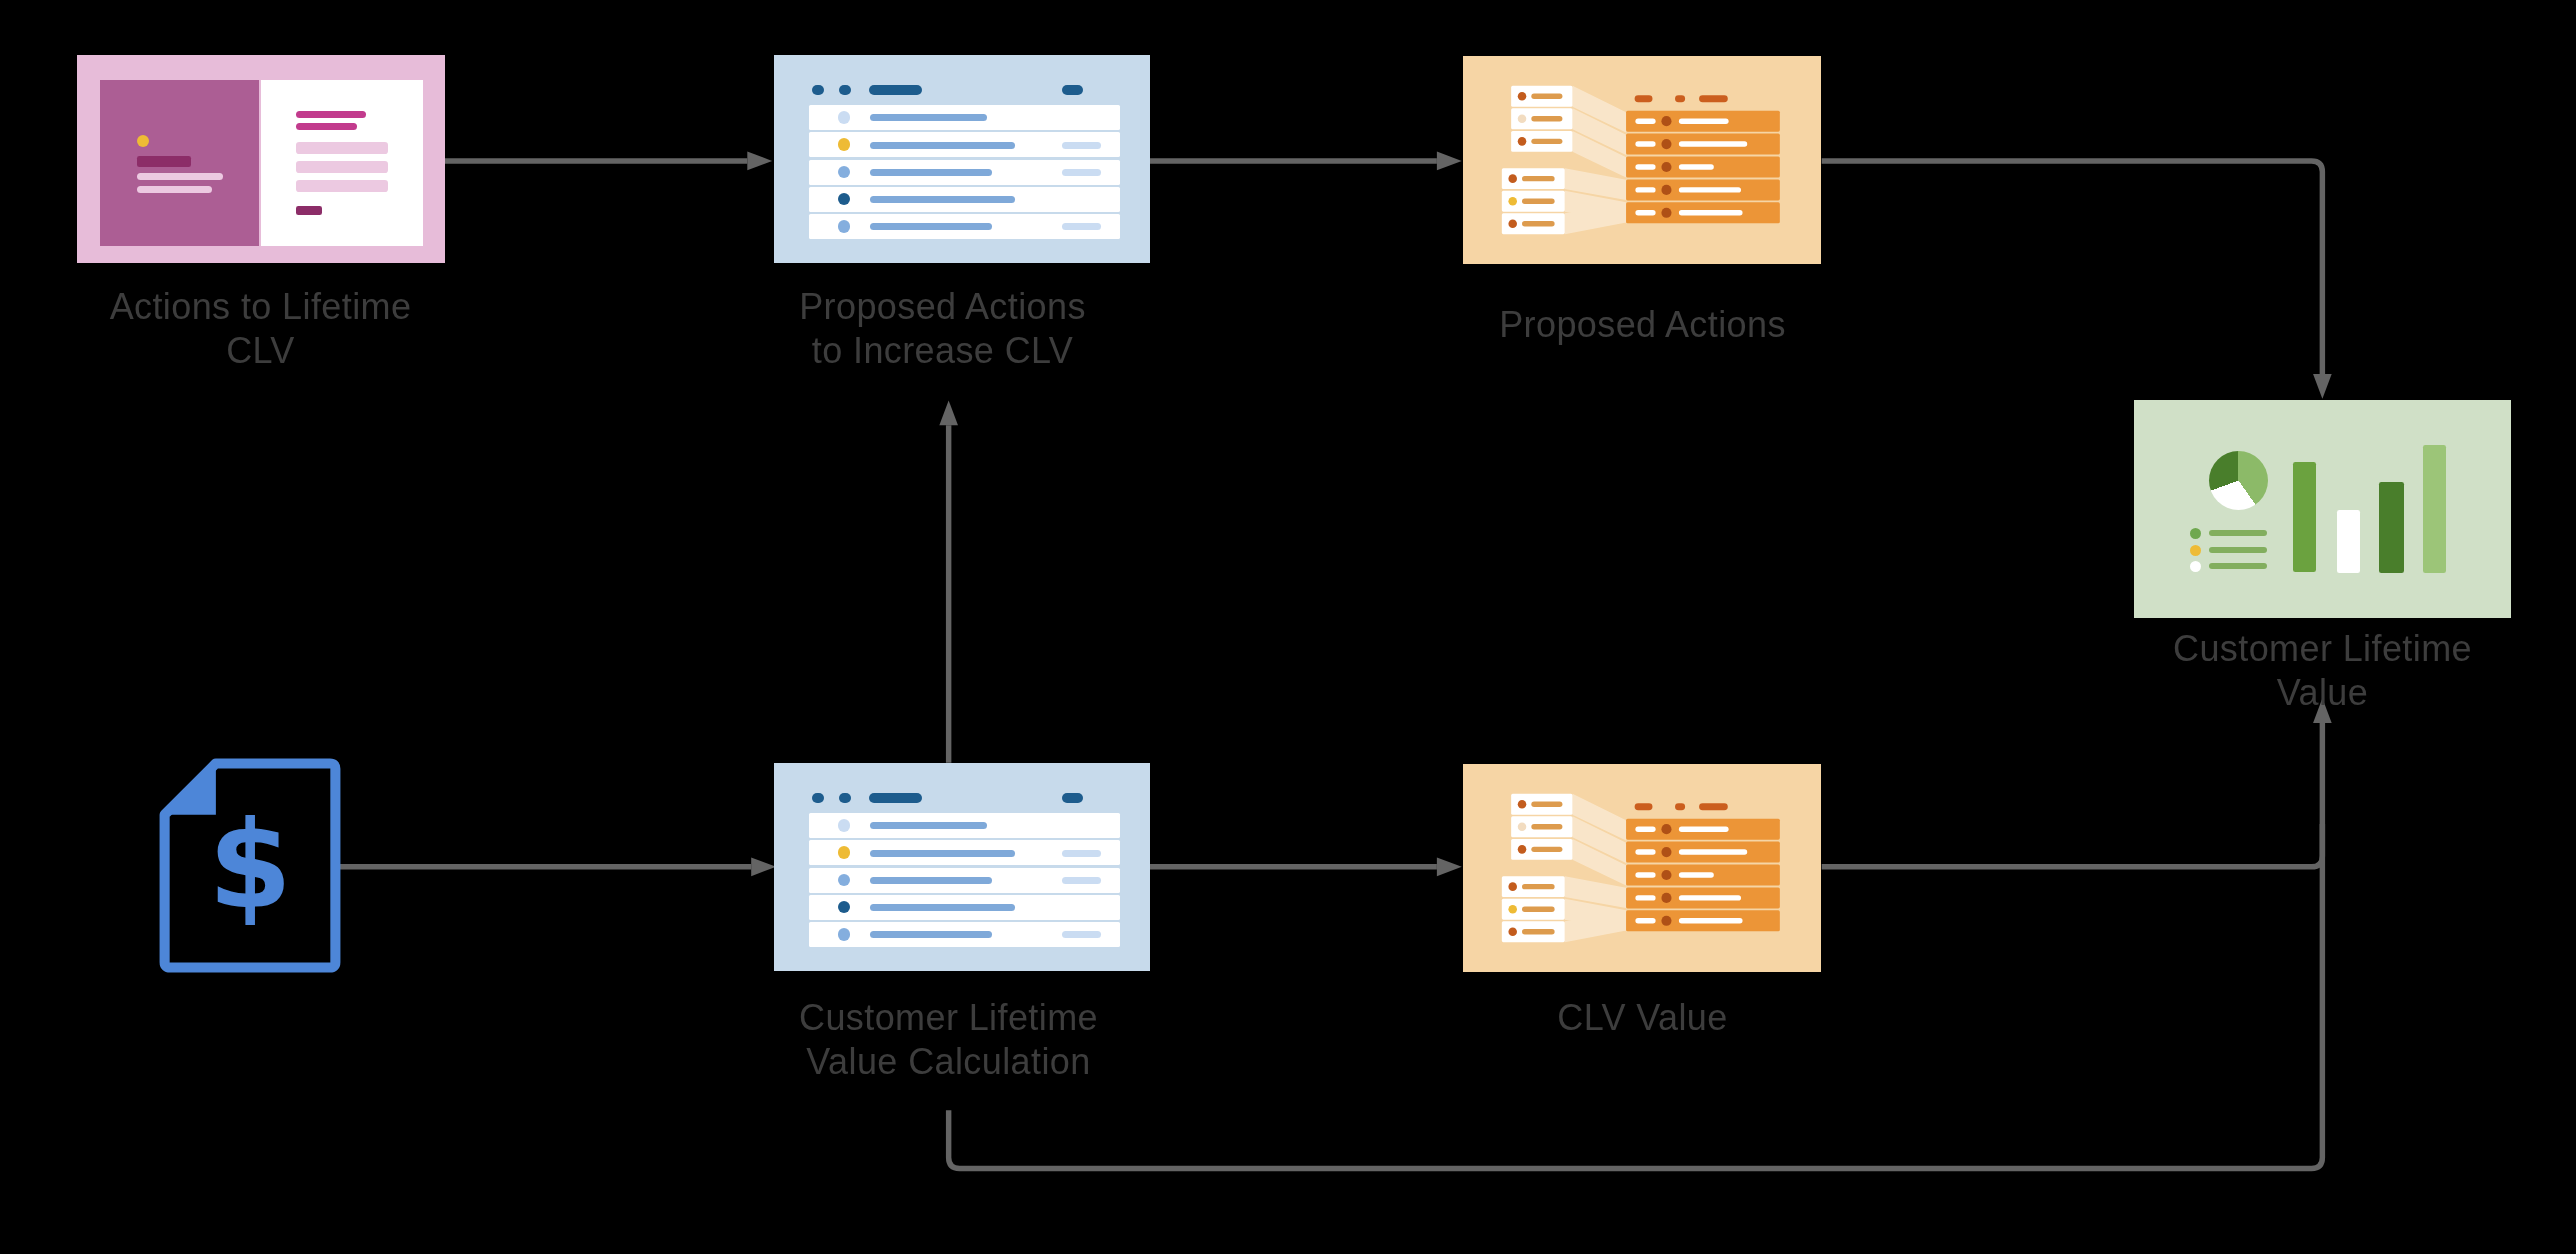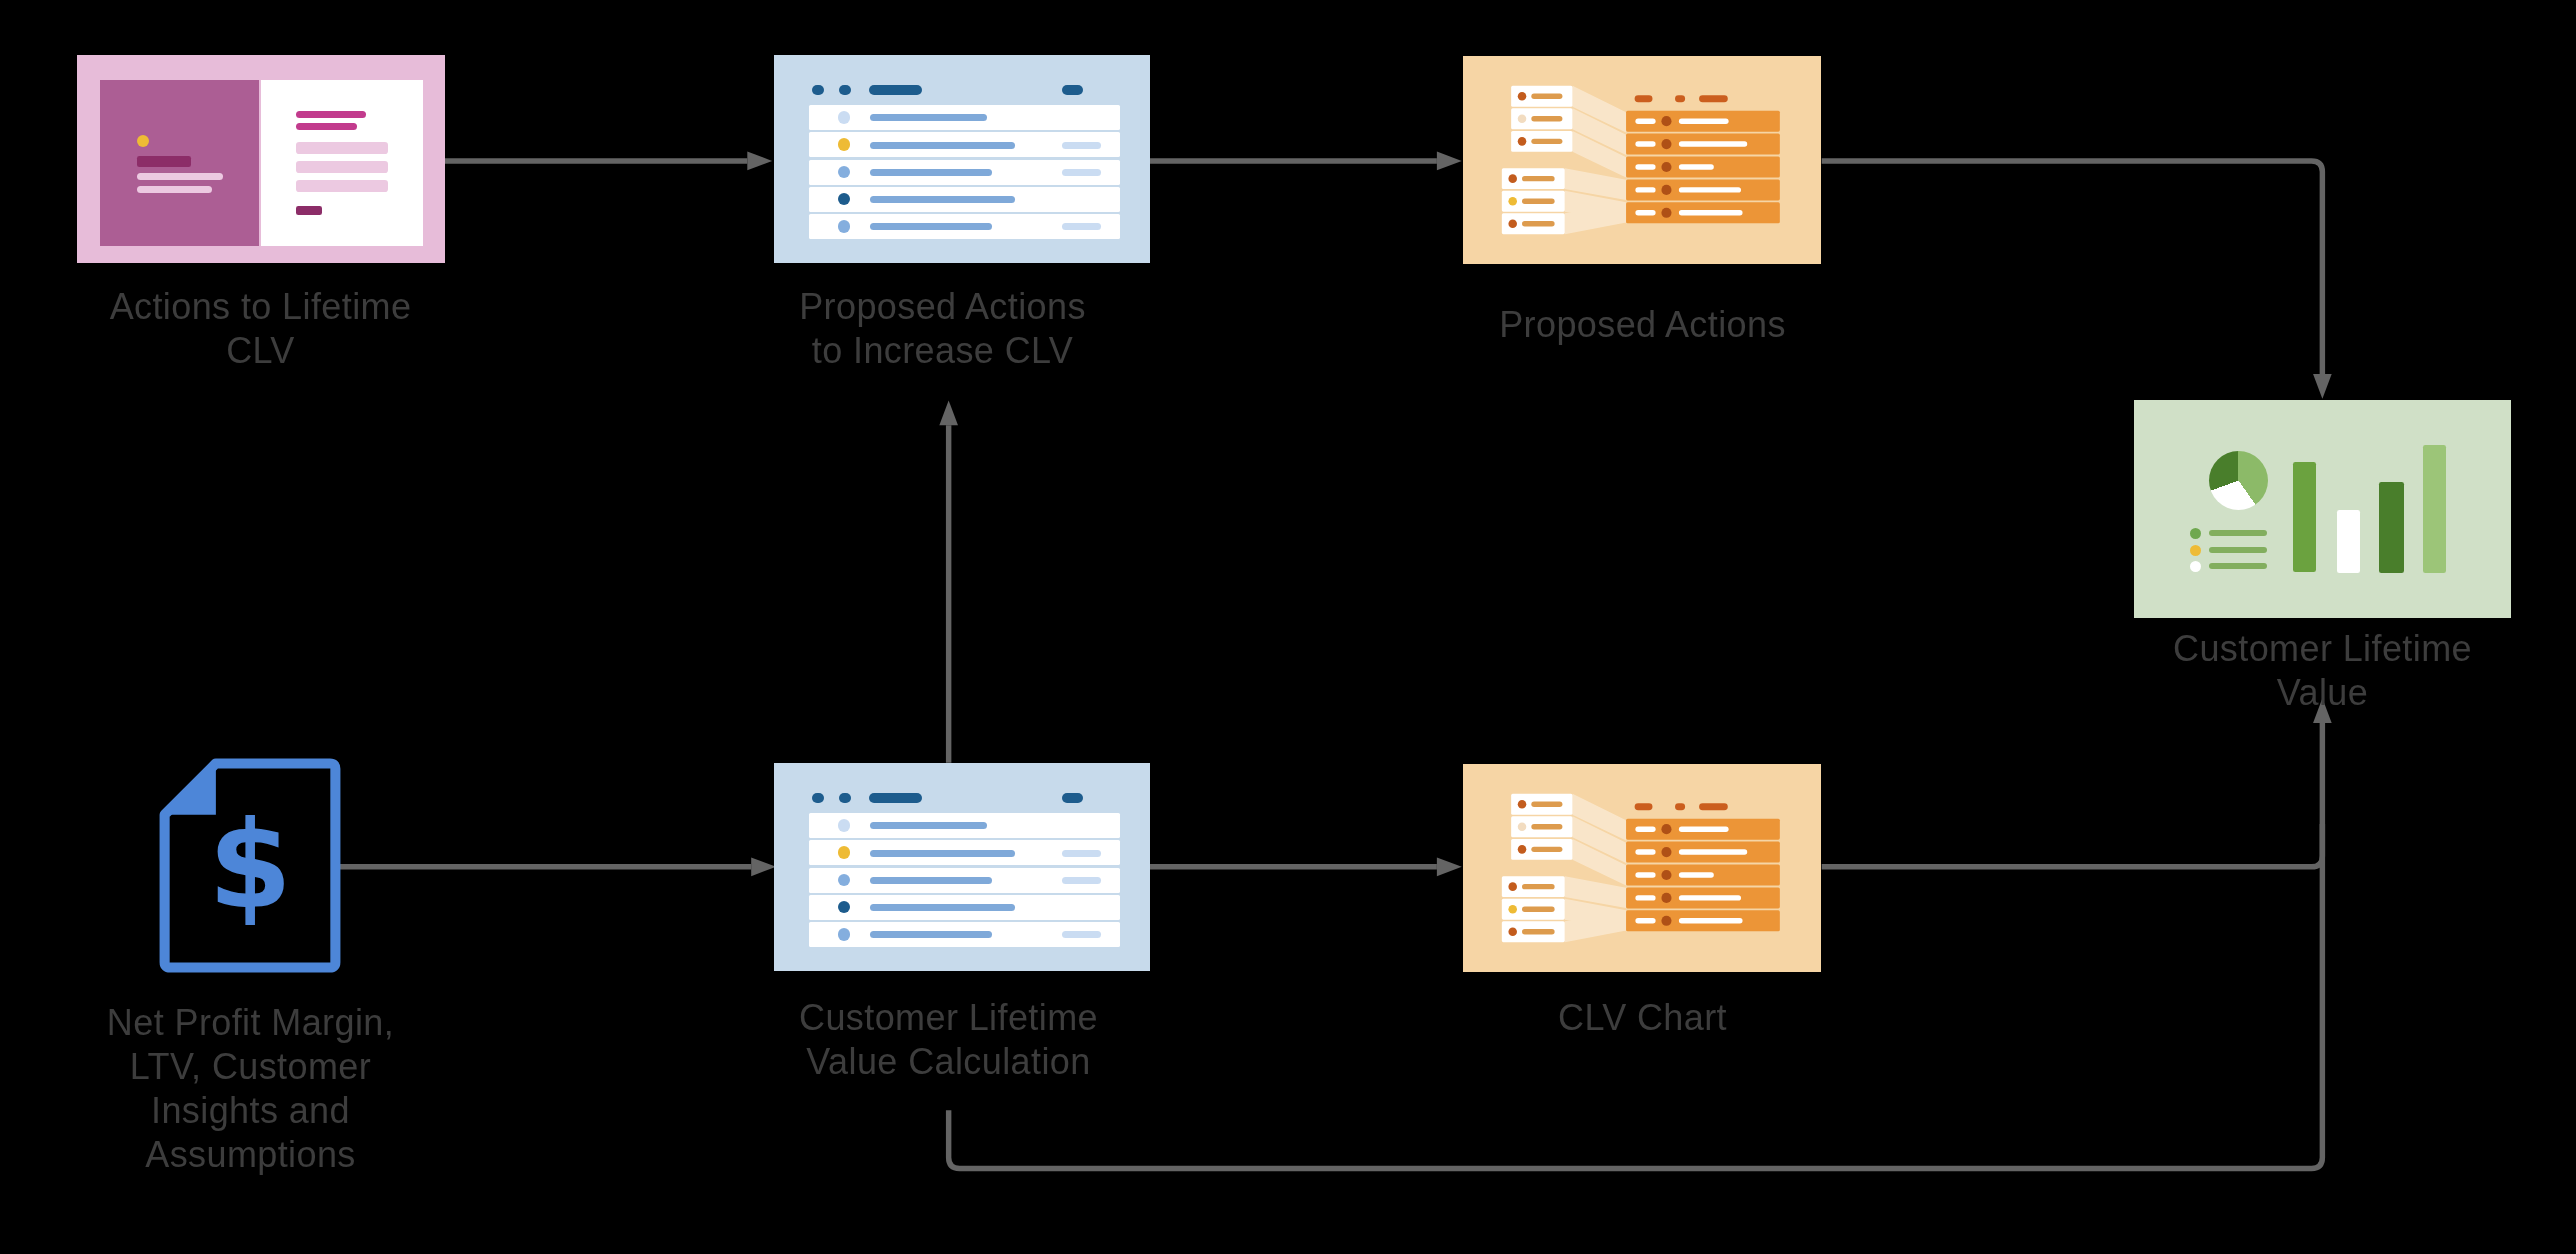--- a/index.html
+++ b/index.html
@@ -238,24 +238,20 @@
   <div class="node-label" style="left:2089px;top:627px;">Customer Lifetime
 Value</div>
 
   <div class="tile doc-tile" style="left:159px;top:758px;width:182px;height:215px;">
     <svg width="182" height="215" viewBox="0 0 234 277">
       <path d="M 73 7 H 220 Q 227 7 227 14 V 263 Q 227 270 220 270 H 14 Q 7 270 7 263 V 73 Z" fill="none" stroke="#4d86d8" stroke-width="13" stroke-linejoin="round"></path>
       <path d="M 73 7 V 73 H 7 Z" fill="#4d86d8"></path>
       <text x="117" y="192" text-anchor="middle" font-size="155" font-weight="600" font-family="DejaVu Sans, sans-serif" fill="#4d86d8">$</text>
     </svg>
   </div>
-  <div class="node-label" style="left:17px;top:1001px;">Net Profit Margin,
-LTV, Customer
-Insights and
-Assumptions</div>
 
   <div class="tile blue-tile" style="left:774px;top:763px;width:376px;height:208px;">
     <div class="blue-header">
       <div class="bh-d1"></div>
       <div class="bh-d2"></div>
       <div class="bh-bar"></div>
       <div class="bh-right"></div>
     </div>
     <div class="blue-rows">
       <div class="blue-row">
@@ -338,16 +334,16 @@
           <rect x="222" y="168.5" width="26" height="7" rx="3.5" fill="#fff"></rect>
           <circle cx="262" cy="172" r="6.5" fill="#af5016"></circle>
           <rect x="278" y="168.5" width="80" height="7" rx="3.5" fill="#fff"></rect>
         <rect x="210" y="188" width="198" height="27" rx="2" fill="#ec9537"></rect>
           <rect x="222" y="198" width="26" height="7" rx="3.5" fill="#fff"></rect>
           <circle cx="262" cy="201.5" r="6.5" fill="#af5016"></circle>
           <rect x="278" y="198" width="82" height="7" rx="3.5" fill="#fff"></rect>
       </g>
     </svg>
   </div>
-  <div class="node-label" style="left:1409px;top:996px;">CLV Chart</div>
+  <div class="node-label" style="left:1409px;top:996px;">CLV Value</div>
 
 </div>
 
 
 </body></html>

